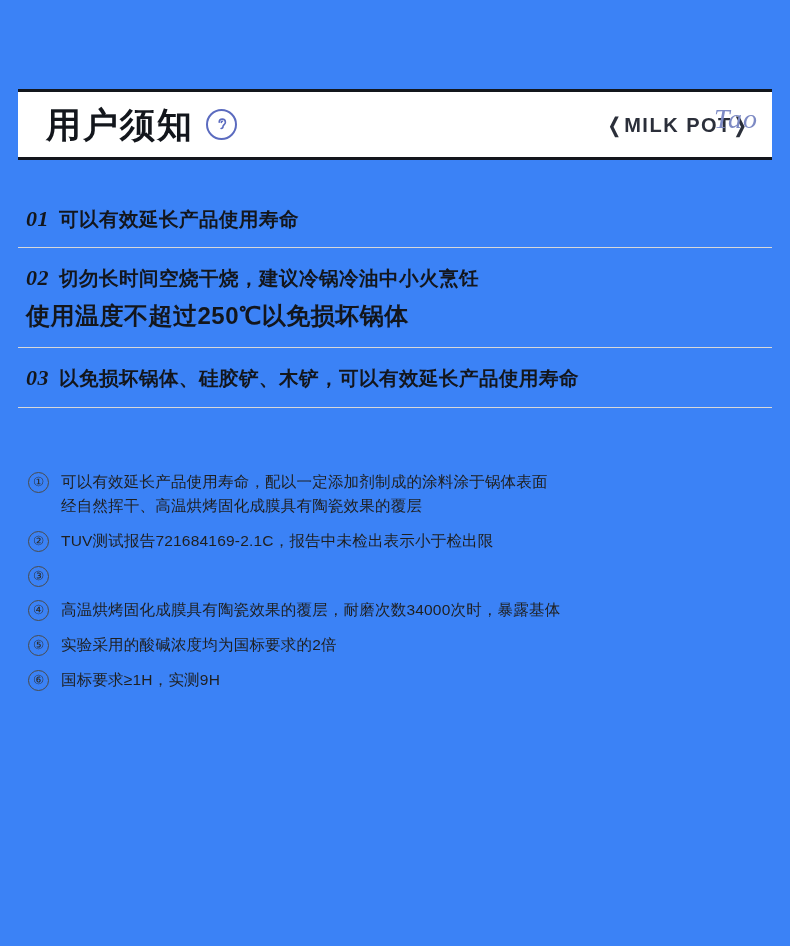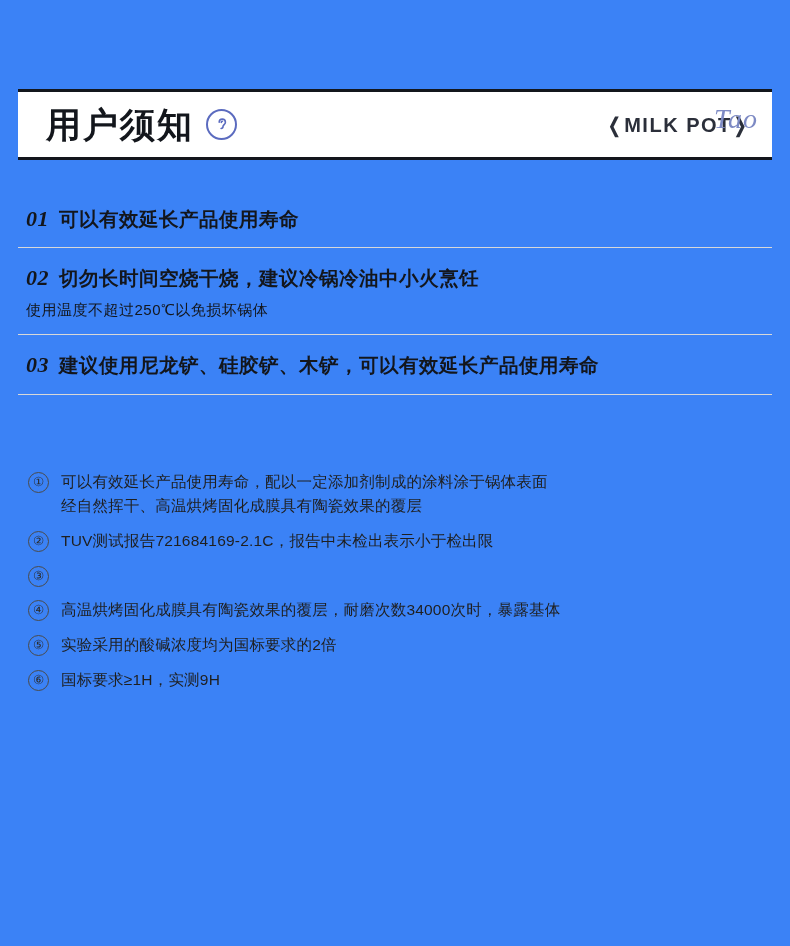--- a/index.html
+++ b/index.html
@@ -114,22 +114,22 @@
     letter-spacing: 0.5px;
   }
   .rule-text {
     font-size: 19.5px;
     font-weight: bold;
     color: #13161c;
     letter-spacing: 0.5px;
     line-height: 1.45;
   }
   .rule-sub {
-    font-size: 15px;
-    font-weight: normal;
+    font-size: 24px;
+    font-weight: bold;
     color: #13161c;
     letter-spacing: 0.5px;
     margin-top: 6px;
     line-height: 1.45;
   }
 
   
   .notes {
     position: absolute;
     left: 28px;
@@ -197,21 +197,21 @@
       <div class="rule-line">
         <span class="rule-num">02</span>
         <span class="rule-text">切勿长时间空烧干烧，建议冷锅冷油中小火烹饪</span>
       </div>
       <div class="rule-sub">使用温度不超过250℃以免损坏锅体</div>
     </div>
 
     <div class="rule">
       <div class="rule-line">
         <span class="rule-num">03</span>
-        <span class="rule-text">建议使用尼龙铲、硅胶铲、木铲，可以有效延长产品使用寿命</span>
+        <span class="rule-text">以免损坏锅体、硅胶铲、木铲，可以有效延长产品使用寿命</span>
       </div>
     </div>
 
   </div>
 
   <div class="notes">
 
     <div class="note">
       <span class="note-marker">①</span>
       <span class="note-body">

